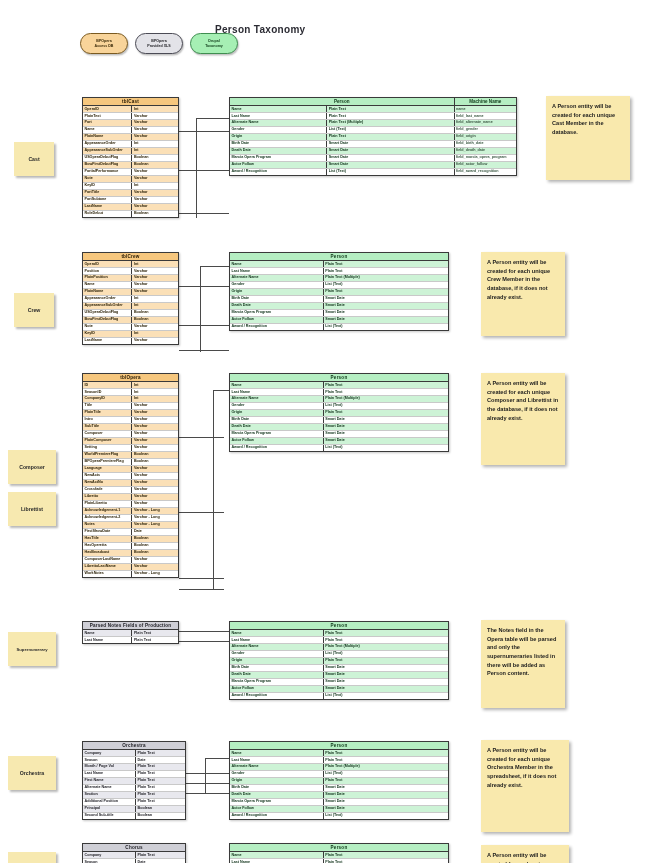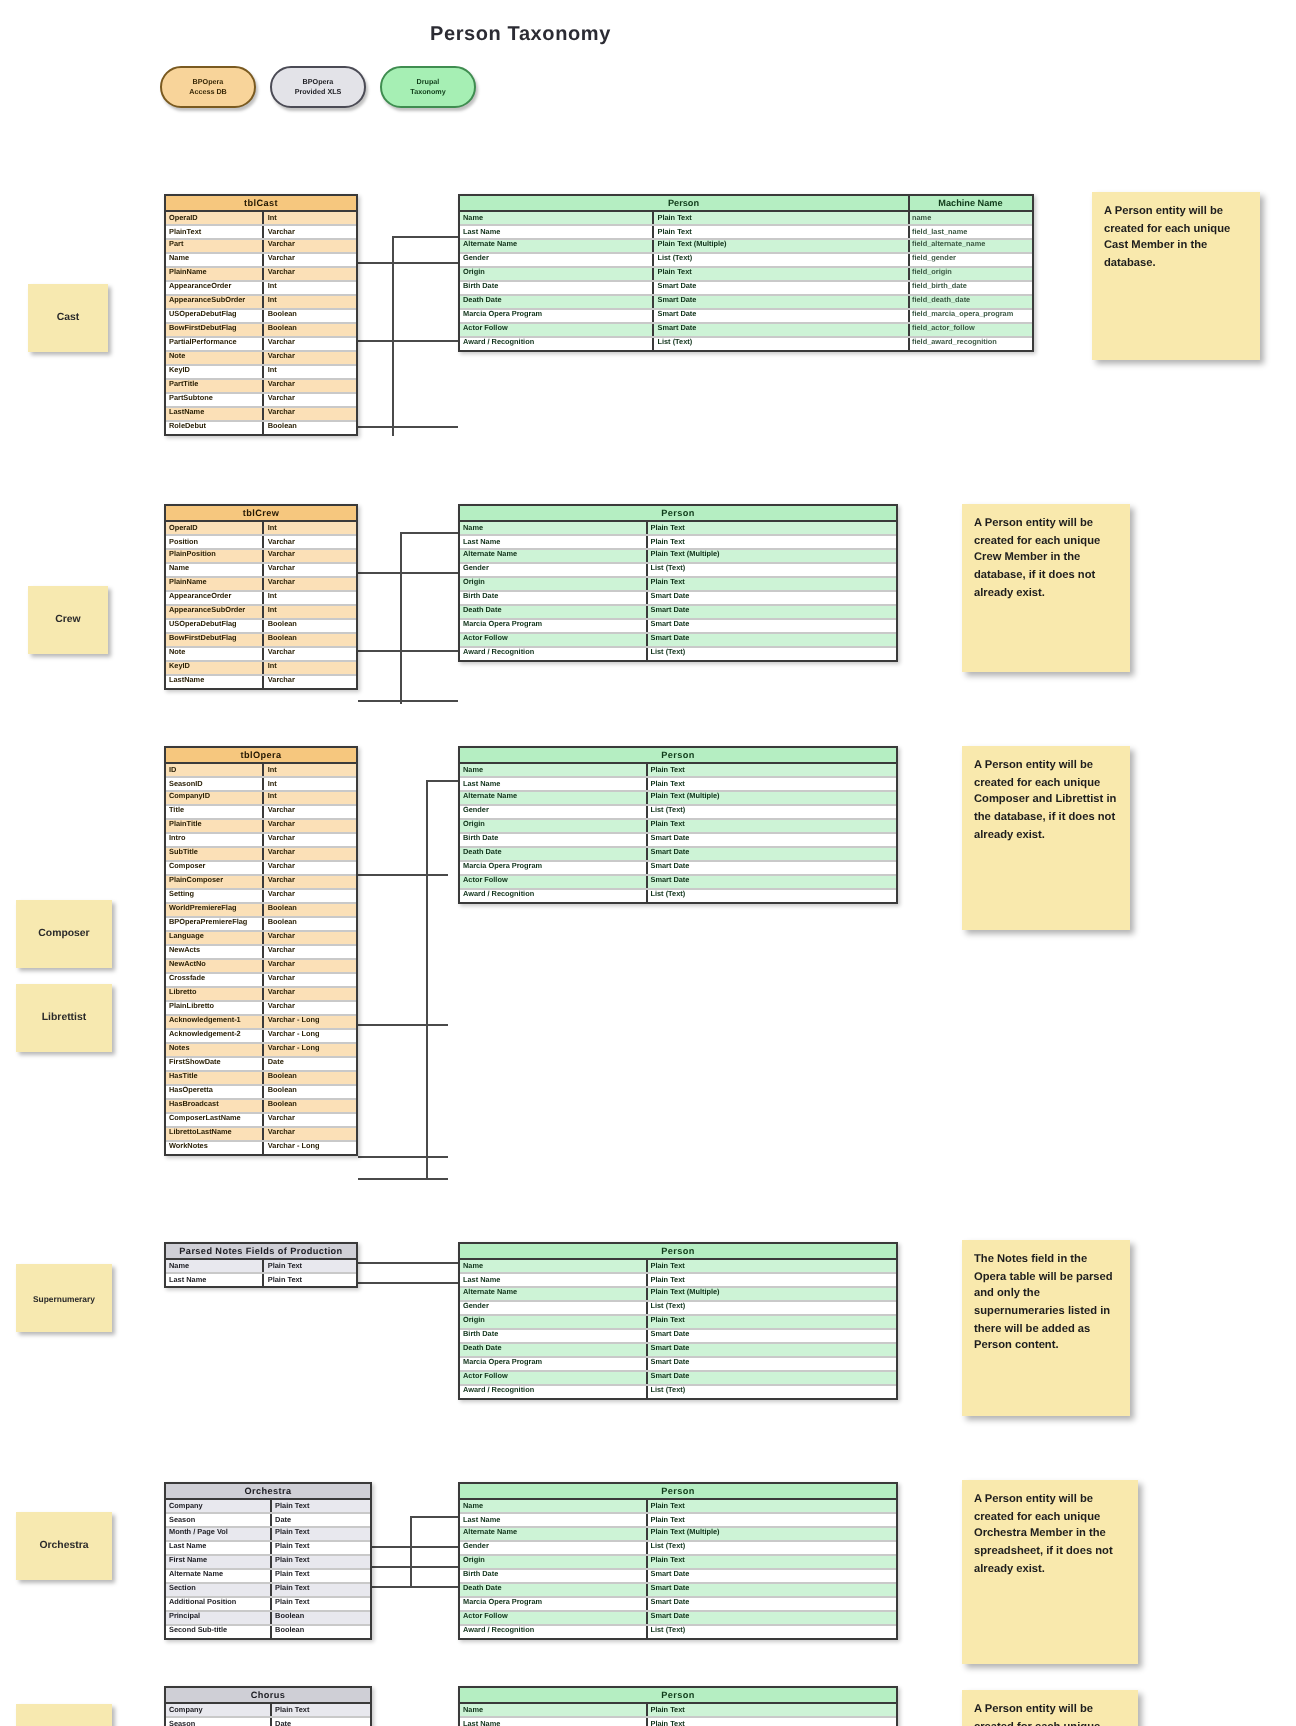--- a/index.html
+++ b/index.html
@@ -8,21 +8,21 @@
     background:#ffffff;
     font-family:"Liberation Sans", sans-serif;
     position:relative;
     overflow:hidden;
     color:#1a1a1a;
   }
   .canvas{position:relative;width:648px;height:863px;}
 
   
   .page-title{
-    position:absolute;left:215px;top:12px;
+    position:absolute;left:215px;top:24px;
     font-size:10px;font-weight:bold;color:#2b2b33;
     letter-spacing:.3px;
   }
 
   
   .legend-pill{
     position:absolute;
     width:48px;height:21px;
     border-radius:11px;
     display:flex;align-items:center;justify-content:center;

